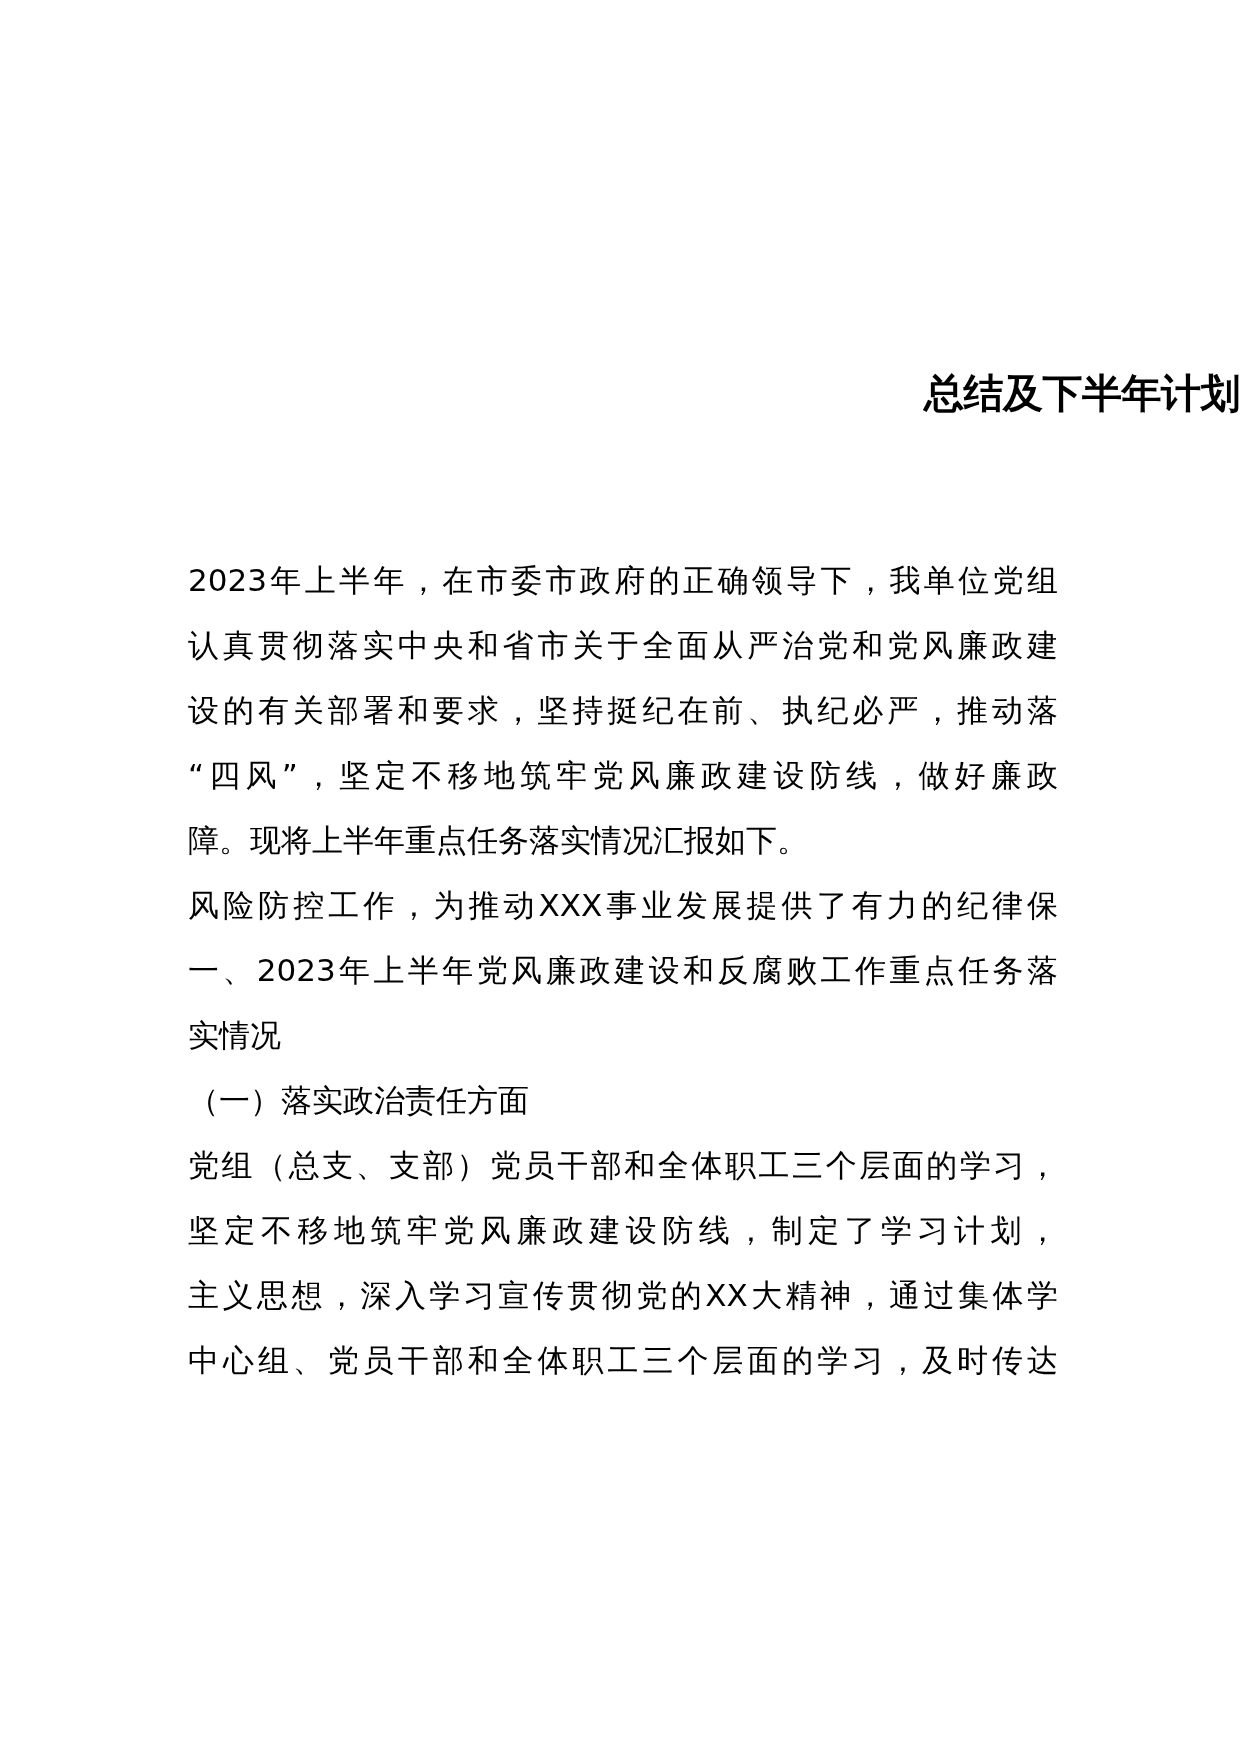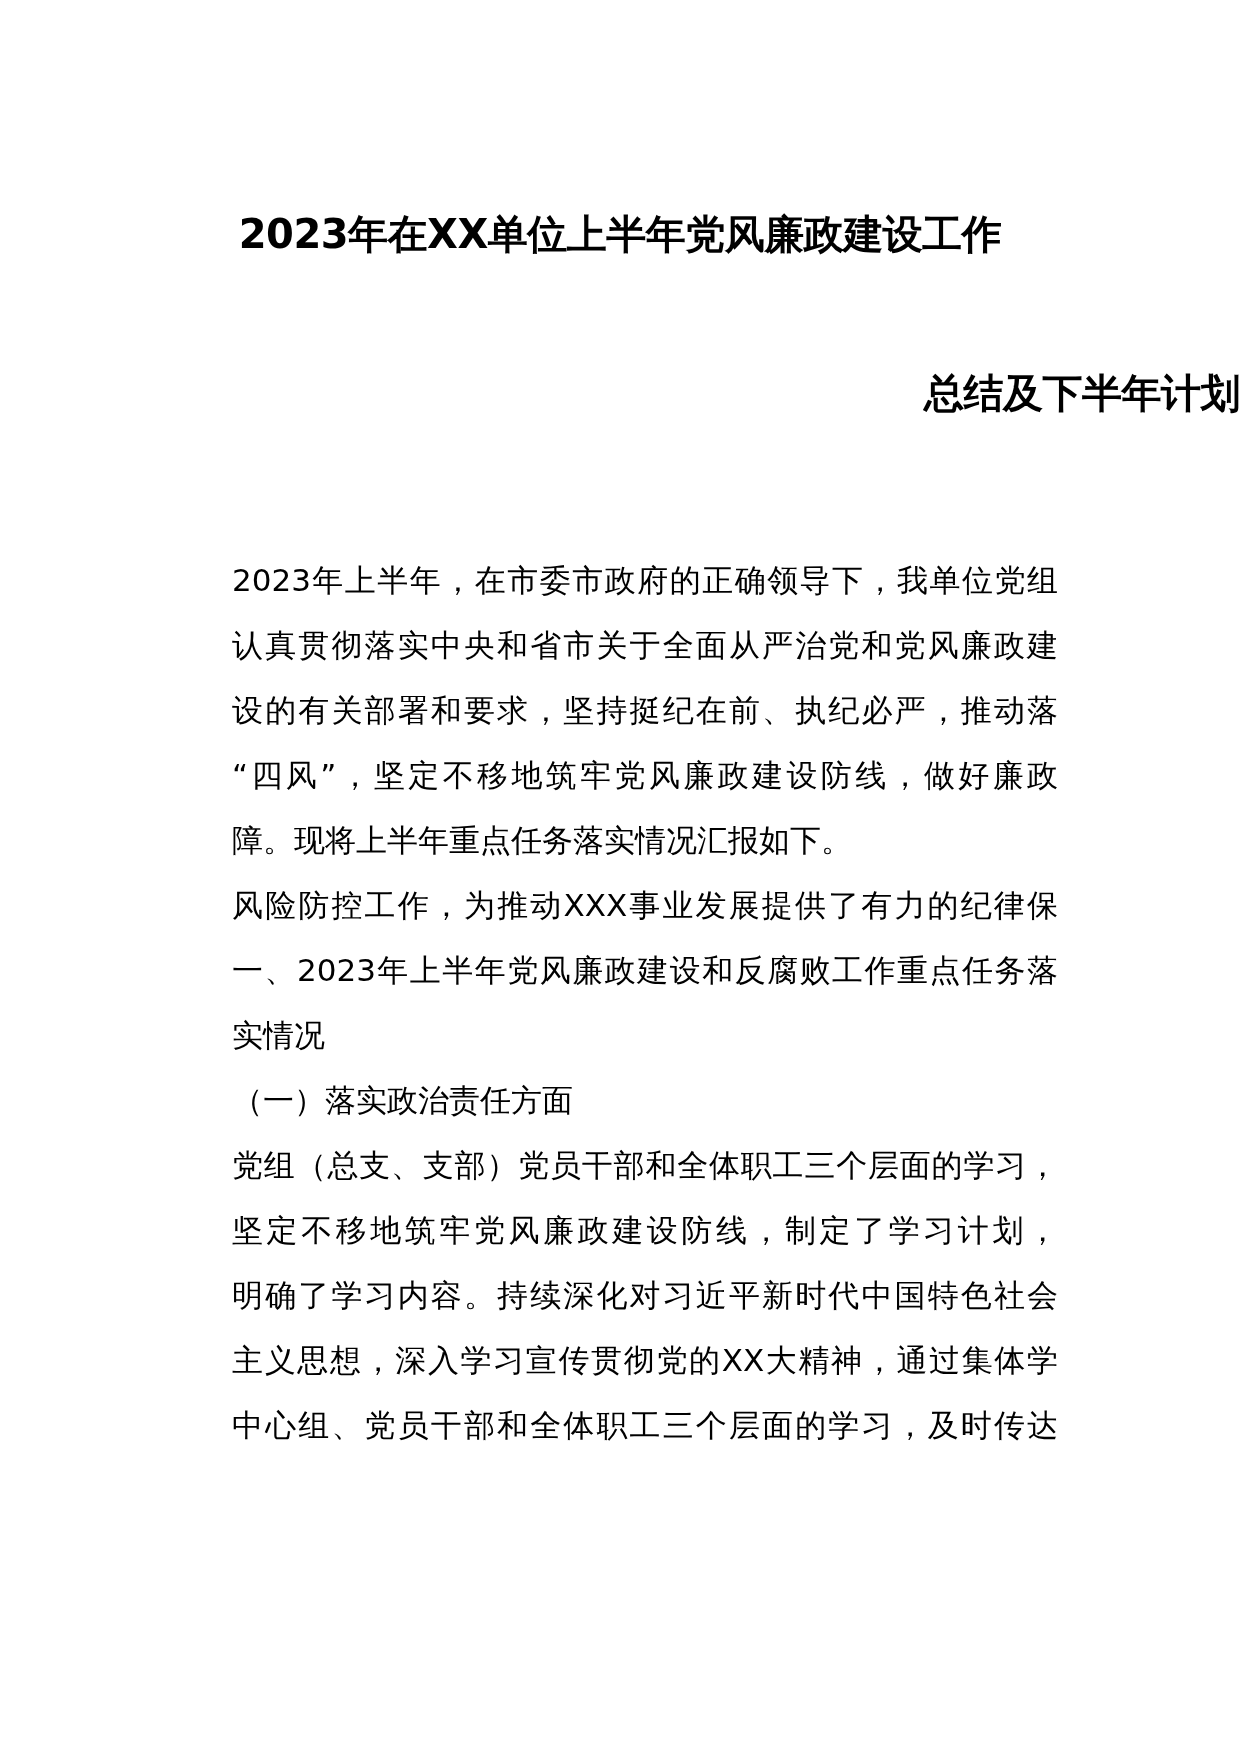--- a/index.html
+++ b/index.html
@@ -40,45 +40,42 @@
       left: 188px;
       top: 548px;
       width: 870px;
     }
     .line {
       height: 65px;
       line-height: 65px;
       font-size: 31px;
       white-space: nowrap;
       letter-spacing: 0px;
-      margin-left: 44px;
     }
     .justify {
       text-align: justify;
       text-align-last: justify;
     }
   </style>
 </head>
 <body>
 
 <div class="page">
 
-  <div class="title-line l1">2023年在XX单位上半年党风廉政建设工作</div>
   <div class="title-line l2">总结及下半年计划</div>
 
   <div class="body">
     <div class="line justify">2023年上半年，在市委市政府的正确领导下，我单位党组</div>
     <div class="line justify">认真贯彻落实中央和省市关于全面从严治党和党风廉政建</div>
     <div class="line justify">设的有关部署和要求，坚持挺纪在前、执纪必严，推动落</div>
     <div class="line justify">“四风”，坚定不移地筑牢党风廉政建设防线，做好廉政</div>
     <div class="line">障。现将上半年重点任务落实情况汇报如下。</div>
     <div class="line justify">风险防控工作，为推动XXX事业发展提供了有力的纪律保</div>
     <div class="line justify">一、2023年上半年党风廉政建设和反腐败工作重点任务落</div>
     <div class="line">实情况</div>
     <div class="line">（一）落实政治责任方面</div>
     <div class="line justify">党组（总支、支部）党员干部和全体职工三个层面的学习，</div>
     <div class="line justify">坚定不移地筑牢党风廉政建设防线，制定了学习计划，</div>
-    <div class="line justify">明确了学习内容。持续深化对习近平新时代中国特色社会</div>
     <div class="line justify">主义思想，深入学习宣传贯彻党的XX大精神，通过集体学</div>
     <div class="line justify">中心组、党员干部和全体职工三个层面的学习，及时传达</div>
   </div>
 
 </div>
 
 </body></html>

